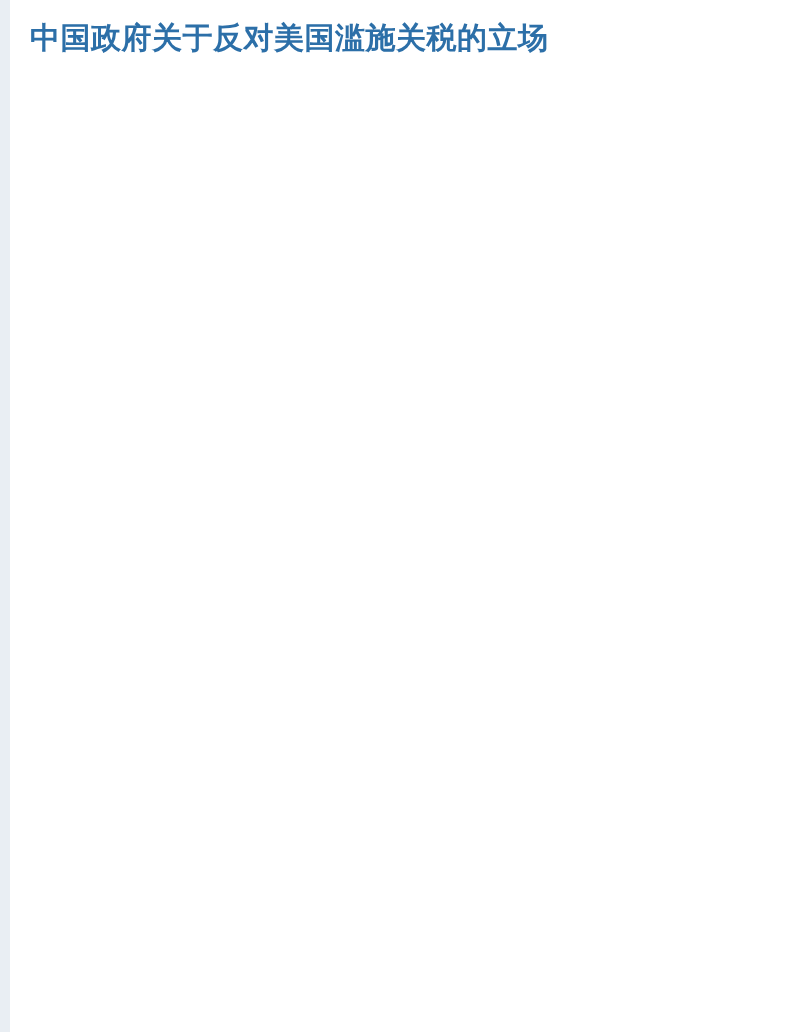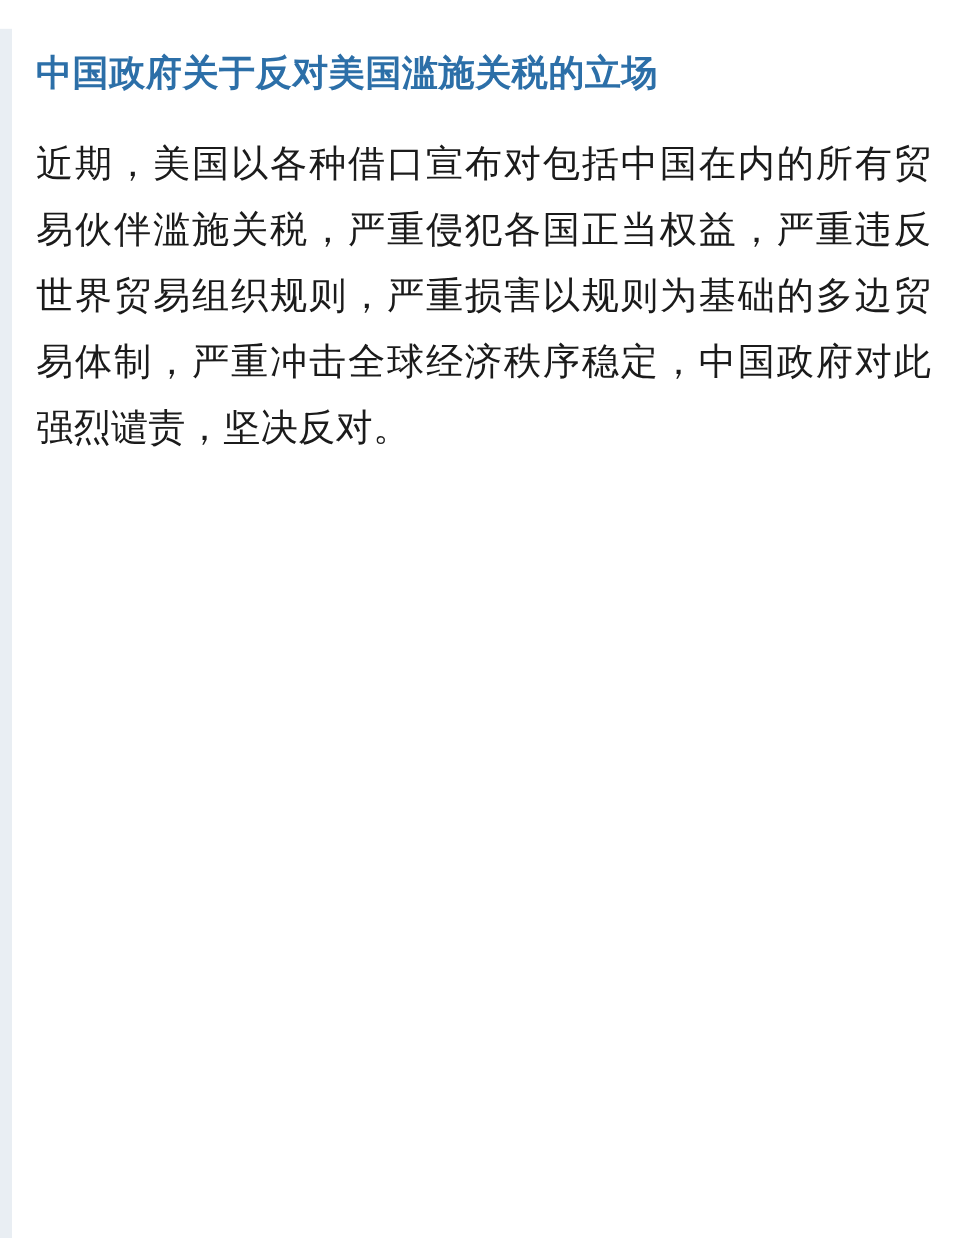--- a/index.html
+++ b/index.html
@@ -12,21 +12,20 @@
     height: 1032px;
     overflow: hidden;
     font-family: "Liberation Sans", "DejaVu Sans", sans-serif;
   }
   .page {
     position: relative;
     width: 800px;
     height: 872px;
     background: #ffffff;
     box-sizing: border-box;
-    margin-top: 24px;
   }
   .left-rule {
     position: absolute;
     left: 0;
     top: 0;
     width: 10px;
     height: 1032px;
     background: #e9eef3;
   }
   .content {
@@ -63,18 +62,17 @@
 <body>
 
 <div class="page">
 
   <div class="left-rule"></div>
 
   <div class="content">
 
     <h2 class="heading">中国政府关于反对美国滥施关税的立场</h2>
 
-    <p class="para">近期，美国以各种借口宣布对包括中国在内的所有贸易伙伴滥施关税，严重侵犯各国正当权益，严重违反世界贸易组织规则，严重损害以规则为基础的多边贸易体制，严重冲击全球经济秩序稳定，中国政府对此强烈谴责，坚决反对。</p>
 
 
 
   </div>
 </div>
 
 </body></html>

